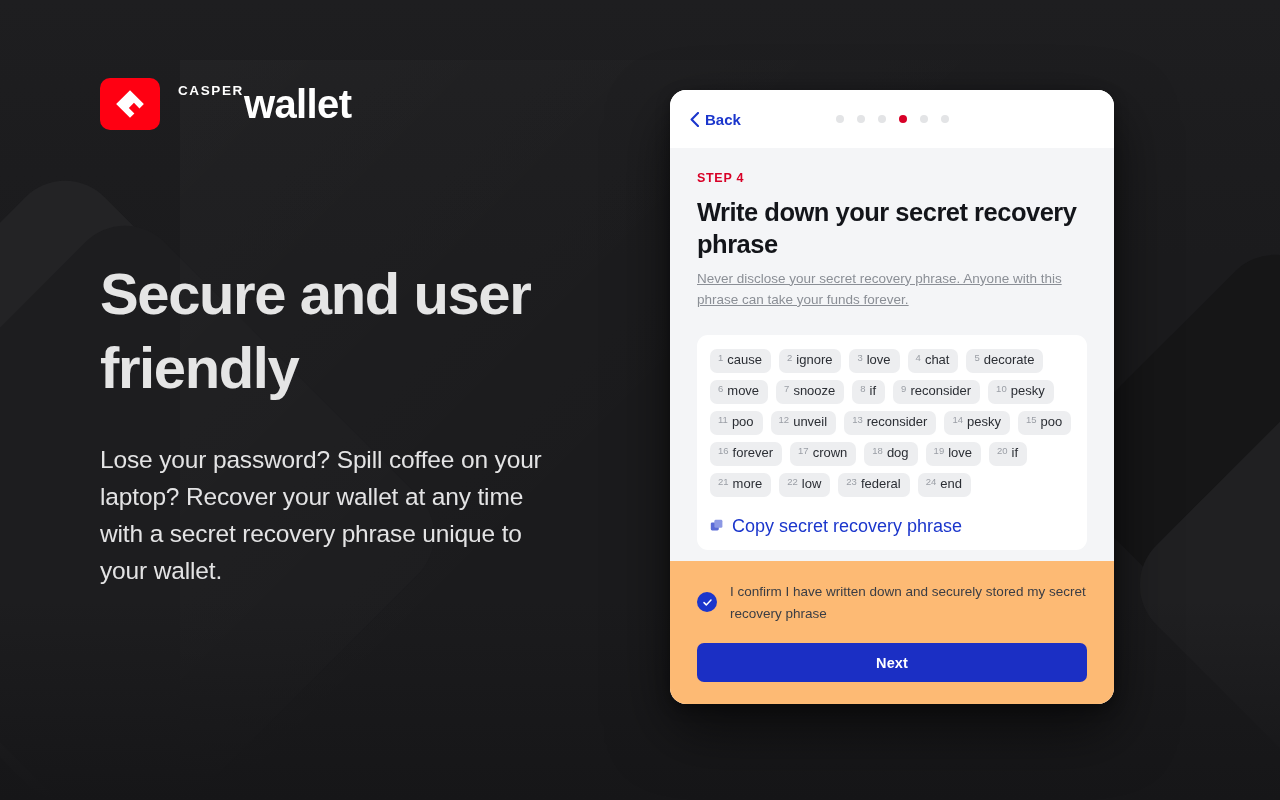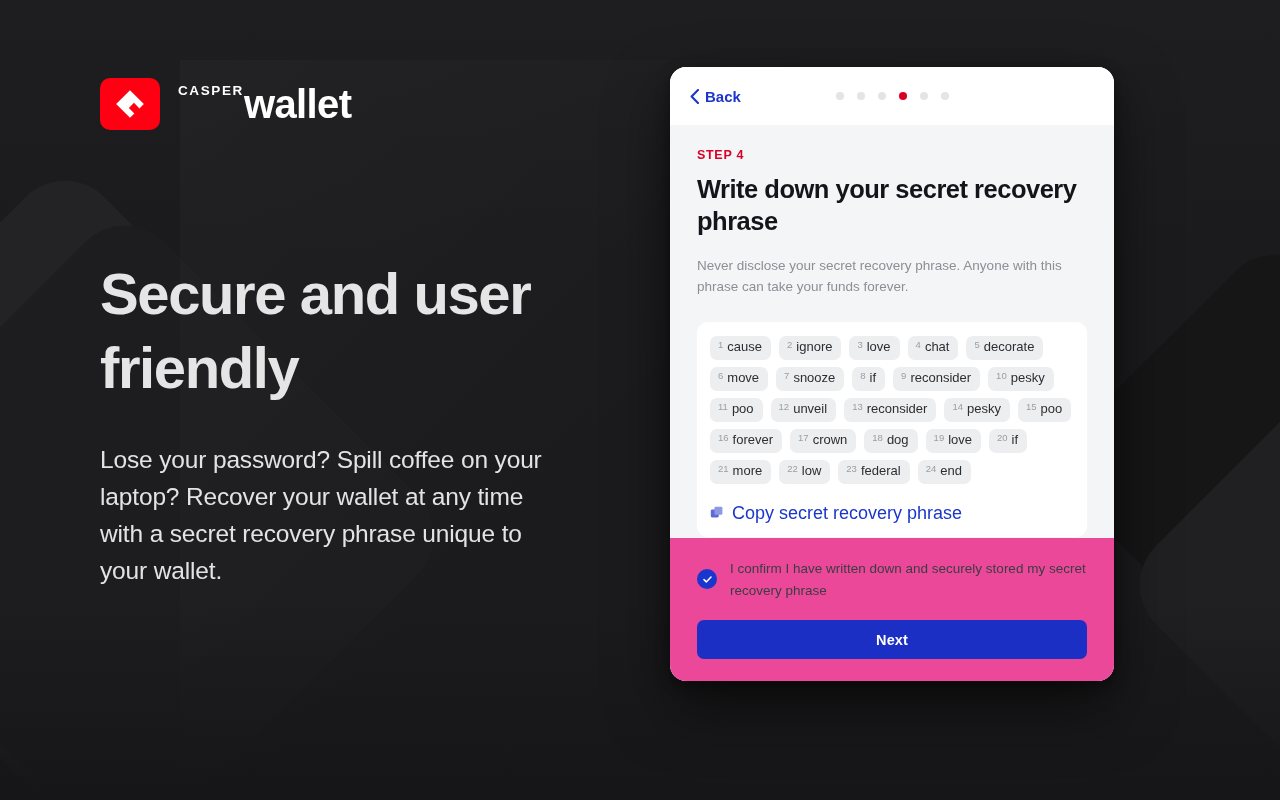--- a/index.html
+++ b/index.html
@@ -88,21 +88,21 @@
     color:#e3e3e4;
     font-size:24.5px;
     line-height:1.50;
     letter-spacing:-0.15px;
     max-width:462px;
   }
 
   
   #phone-card {
     position:absolute;
-    left:670px; top:67px;
+    left:670px; top:90px;
     width:444px; height:614px;
     background:#ffffff;
     border-radius:16px;
     z-index:4;
     box-shadow:0 26px 60px rgba(0,0,0,0.55), 0 4px 14px rgba(0,0,0,0.35);
     display:flex; flex-direction:column;
     overflow:hidden;
   }
 
   #card-header {
@@ -135,22 +135,22 @@
   }
   #step-label {
     color:#D80027; font-size:12.5px; font-weight:bold; letter-spacing:0.7px;
   }
   #page-title {
     margin-top:12px;
     color:#13151A; font-size:25.5px; font-weight:bold;
     line-height:1.25; letter-spacing:-0.5px;
   }
   #page-desc {
-    margin-top:17px;
-    color:#8B8F96; font-size:13.5px; line-height:1.56;
+    margin-top:7px;
+    color:#8B8F96; font-size:13.5px; line-height:1.56;text-decoration:underline;
   }
 
   #phrase-box {
     margin-top:25px;
     background:#ffffff;
     border-radius:11px;
     padding:14px 13px 10px 13px;
     flex:none;
   }
   #chips { display:flex; flex-wrap:wrap; gap:7px 8px; }
@@ -168,21 +168,21 @@
     margin-top:19px;
     display:flex; align-items:center; gap:8px;
     padding-bottom:3px;
     cursor:pointer;
     width:fit-content;
   }
   #copy-label { color:#1B36CC; font-size:18px; }
 
   #card-footer {
     flex:none;
-    background:#ec4899;
+    background:#fdba74;
     padding:18px 27px 22px 27px;
   }
   #confirm-row { display:flex; align-items:flex-start; gap:13px; }
   #confirm-box {
     width:20px; height:20px; border-radius:50%;
     background:#1B36CC;
     flex:none;
     display:flex; align-items:center; justify-content:center;
     margin-top:13px;
     cursor:pointer;

